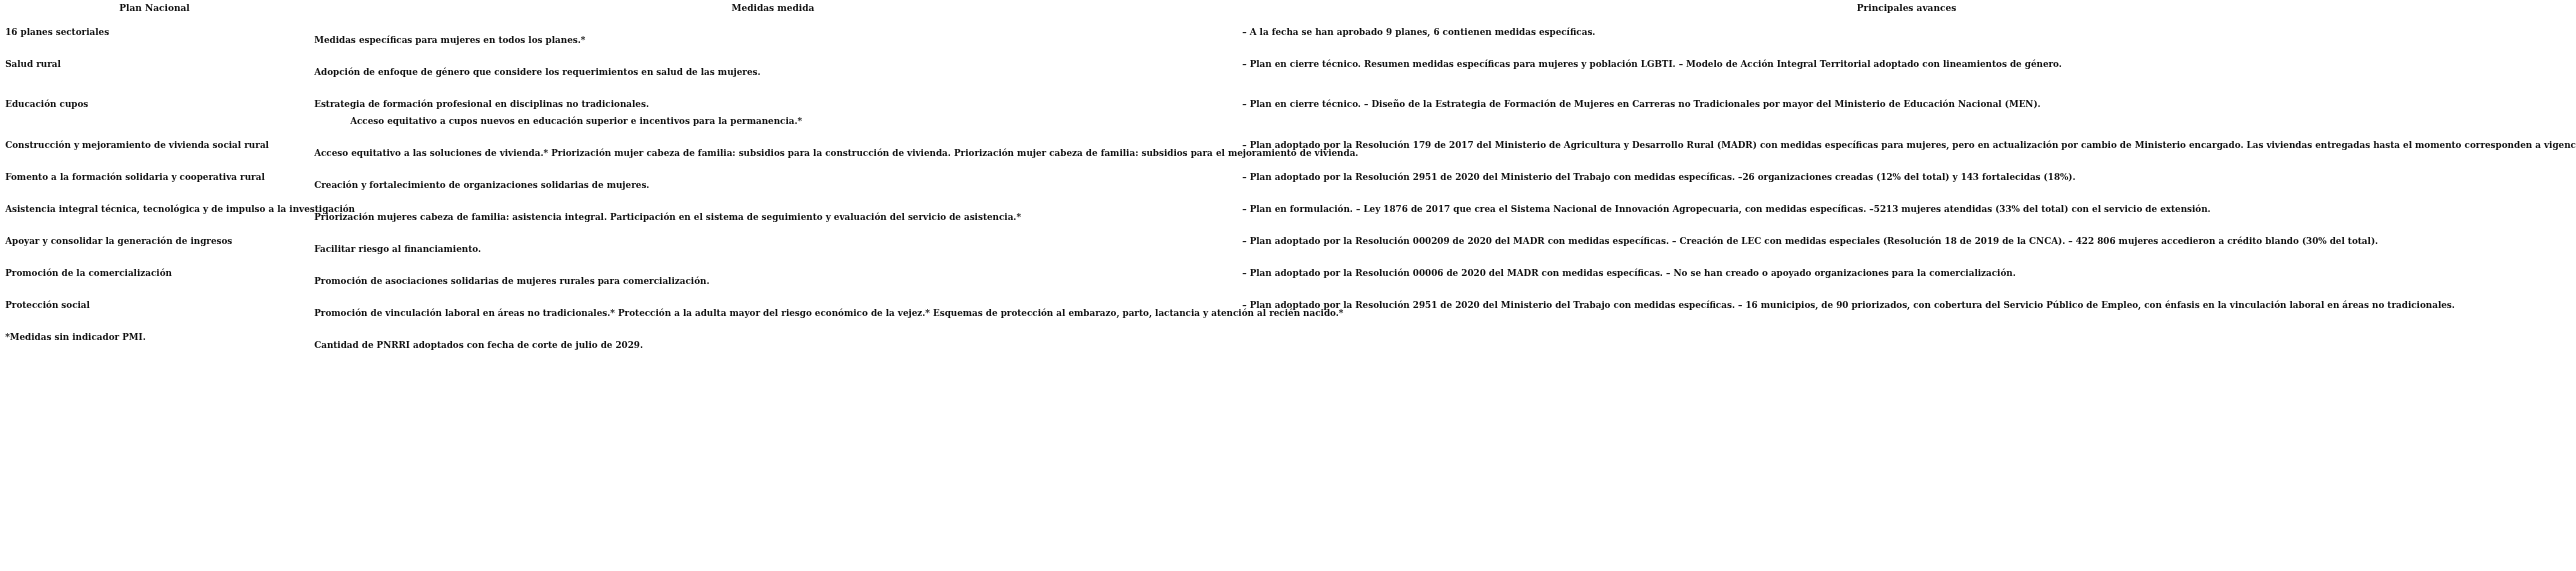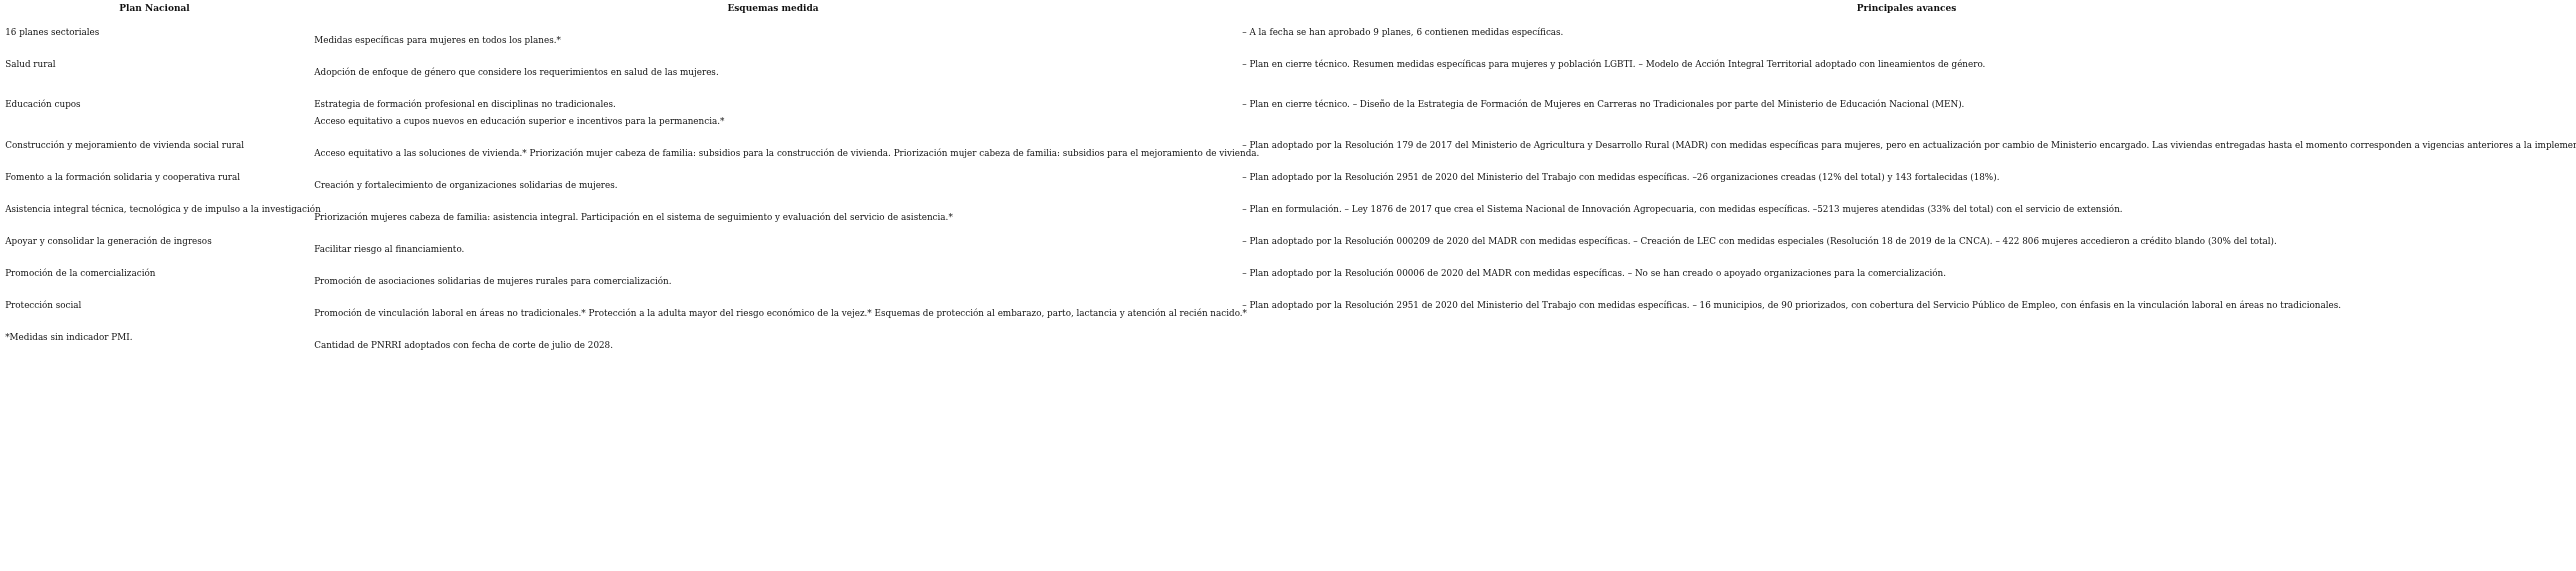--- a/index.html
+++ b/index.html
@@ -32,45 +32,45 @@
     font-size: 9px;
     font-weight: bold;
     text-align: center;
     vertical-align: middle;
     padding: 3.3px 5.2px 2.6px 5.2px;
     line-height: 10.4px;
     white-space: nowrap;
   }
   table.report-table td {
     font-size: 8.8px;
-    font-weight: normal;
+    font-weight: bold;
     text-align: left;
     vertical-align: middle;
     padding: 2.6px 5.2px 2.9px 5.2px;
     line-height: 10.4px;
     white-space: nowrap;
     overflow: visible;
   }
   .cell-line { white-space: nowrap; margin-top: 16px; }
-  .cell-line + .cell-line { margin-top: 7.2px; }
+  .cell-line + .cell-line { margin-top: 7.2px; margin-left: 36px; }
 </style>
 </head>
 <body>
 
 <div class="page">
   <table class="report-table">
     <colgroup>
       <col class="c1">
       <col class="c2">
       <col class="c3">
     </colgroup>
     <thead>
       <tr>
         <th>Plan Nacional</th>
-        <th>Esquemas medida</th>
+        <th>Medidas medida</th>
         <th>Principales avances</th>
       </tr>
     </thead>
     <tbody id="table-body">
         <tr>
           <td>16 planes sectoriales</td>
           <td>
             <div class="cell-line">Medidas específicas para mujeres en todos los planes.*</div>
           </td>
           <td>– A la fecha se han aprobado 9 planes, 6 contienen medidas específicas.</td>
@@ -81,21 +81,21 @@
             <div class="cell-line">Adopción de enfoque de género que considere los requerimientos en salud de las mujeres.</div>
           </td>
           <td>– Plan en cierre técnico. Resumen medidas específicas para mujeres y población LGBTI. – Modelo de Acción Integral Territorial adoptado con lineamientos de género.</td>
         </tr>
         <tr>
           <td>Educación cupos</td>
           <td>
             <div class="cell-line">Estrategia de formación profesional en disciplinas no tradicionales.</div>
             <div class="cell-line">Acceso equitativo a cupos nuevos en educación superior e incentivos para la permanencia.*</div>
           </td>
-          <td>– Plan en cierre técnico. – Diseño de la Estrategia de Formación de Mujeres en Carreras no Tradicionales por parte del Ministerio de Educación Nacional (MEN).</td>
+          <td>– Plan en cierre técnico. – Diseño de la Estrategia de Formación de Mujeres en Carreras no Tradicionales por mayor del Ministerio de Educación Nacional (MEN).</td>
         </tr>
         <tr>
           <td>Construcción y mejoramiento de vivienda social rural</td>
           <td>
             <div class="cell-line">Acceso equitativo a las soluciones de vivienda.* Priorización mujer cabeza de familia: subsidios para la construcción de vivienda. Priorización mujer cabeza de familia: subsidios para el mejoramiento de vivienda.</div>
           </td>
           <td>– Plan adoptado por la Resolución 179 de 2017 del Ministerio de Agricultura y Desarrollo Rural (MADR) con medidas específicas para mujeres, pero en actualización por cambio de Ministerio encargado. Las viviendas entregadas hasta el momento corresponden a vigencias anteriores a la implementación.</td>
         </tr>
         <tr>
           <td>Fomento a la formación solidaria y cooperativa rural</td>
@@ -128,20 +128,20 @@
         <tr>
           <td>Protección social</td>
           <td>
             <div class="cell-line">Promoción de vinculación laboral en áreas no tradicionales.* Protección a la adulta mayor del riesgo económico de la vejez.* Esquemas de protección al embarazo, parto, lactancia y atención al recién nacido.*</div>
           </td>
           <td>– Plan adoptado por la Resolución 2951 de 2020 del Ministerio del Trabajo con medidas específicas. – 16 municipios, de 90 priorizados, con cobertura del Servicio Público de Empleo, con énfasis en la vinculación laboral en áreas no tradicionales.</td>
         </tr>
         <tr>
           <td>*Medidas sin indicador PMI.</td>
           <td>
-            <div class="cell-line">Cantidad de PNRRI adoptados con fecha de corte de julio de 2028.</div>
+            <div class="cell-line">Cantidad de PNRRI adoptados con fecha de corte de julio de 2029.</div>
           </td>
           <td></td>
         </tr>
       </tbody>
   </table>
 </div>
 
 
 </body></html>

